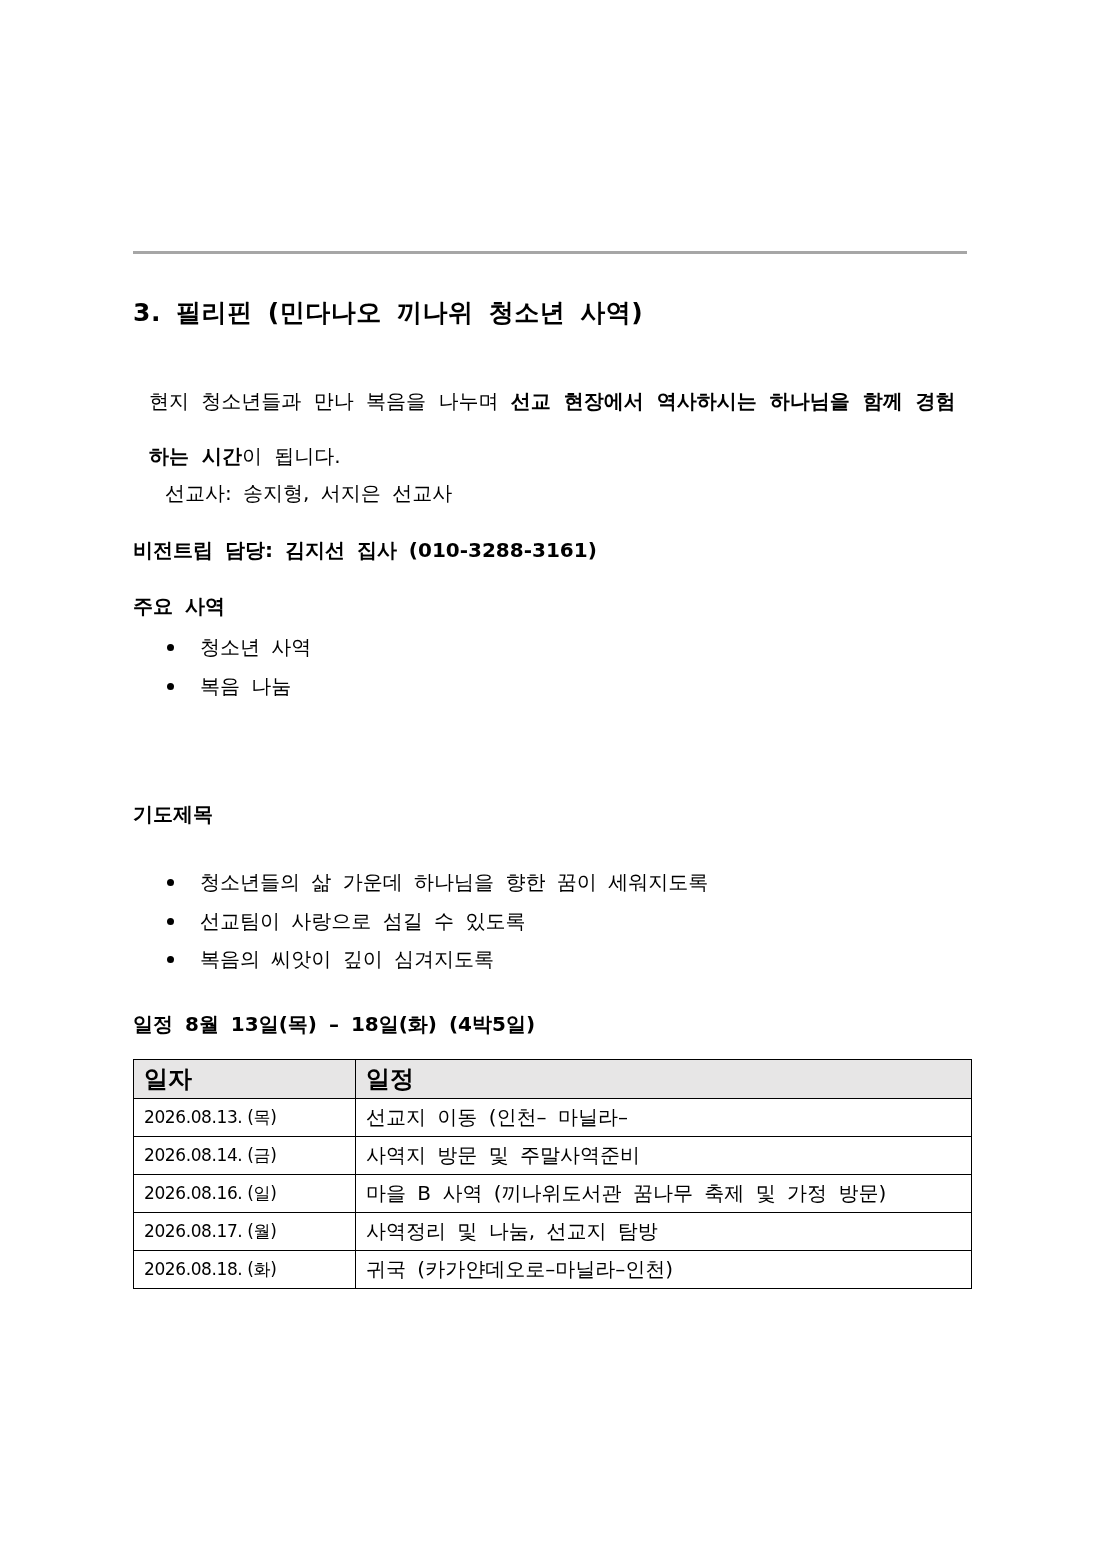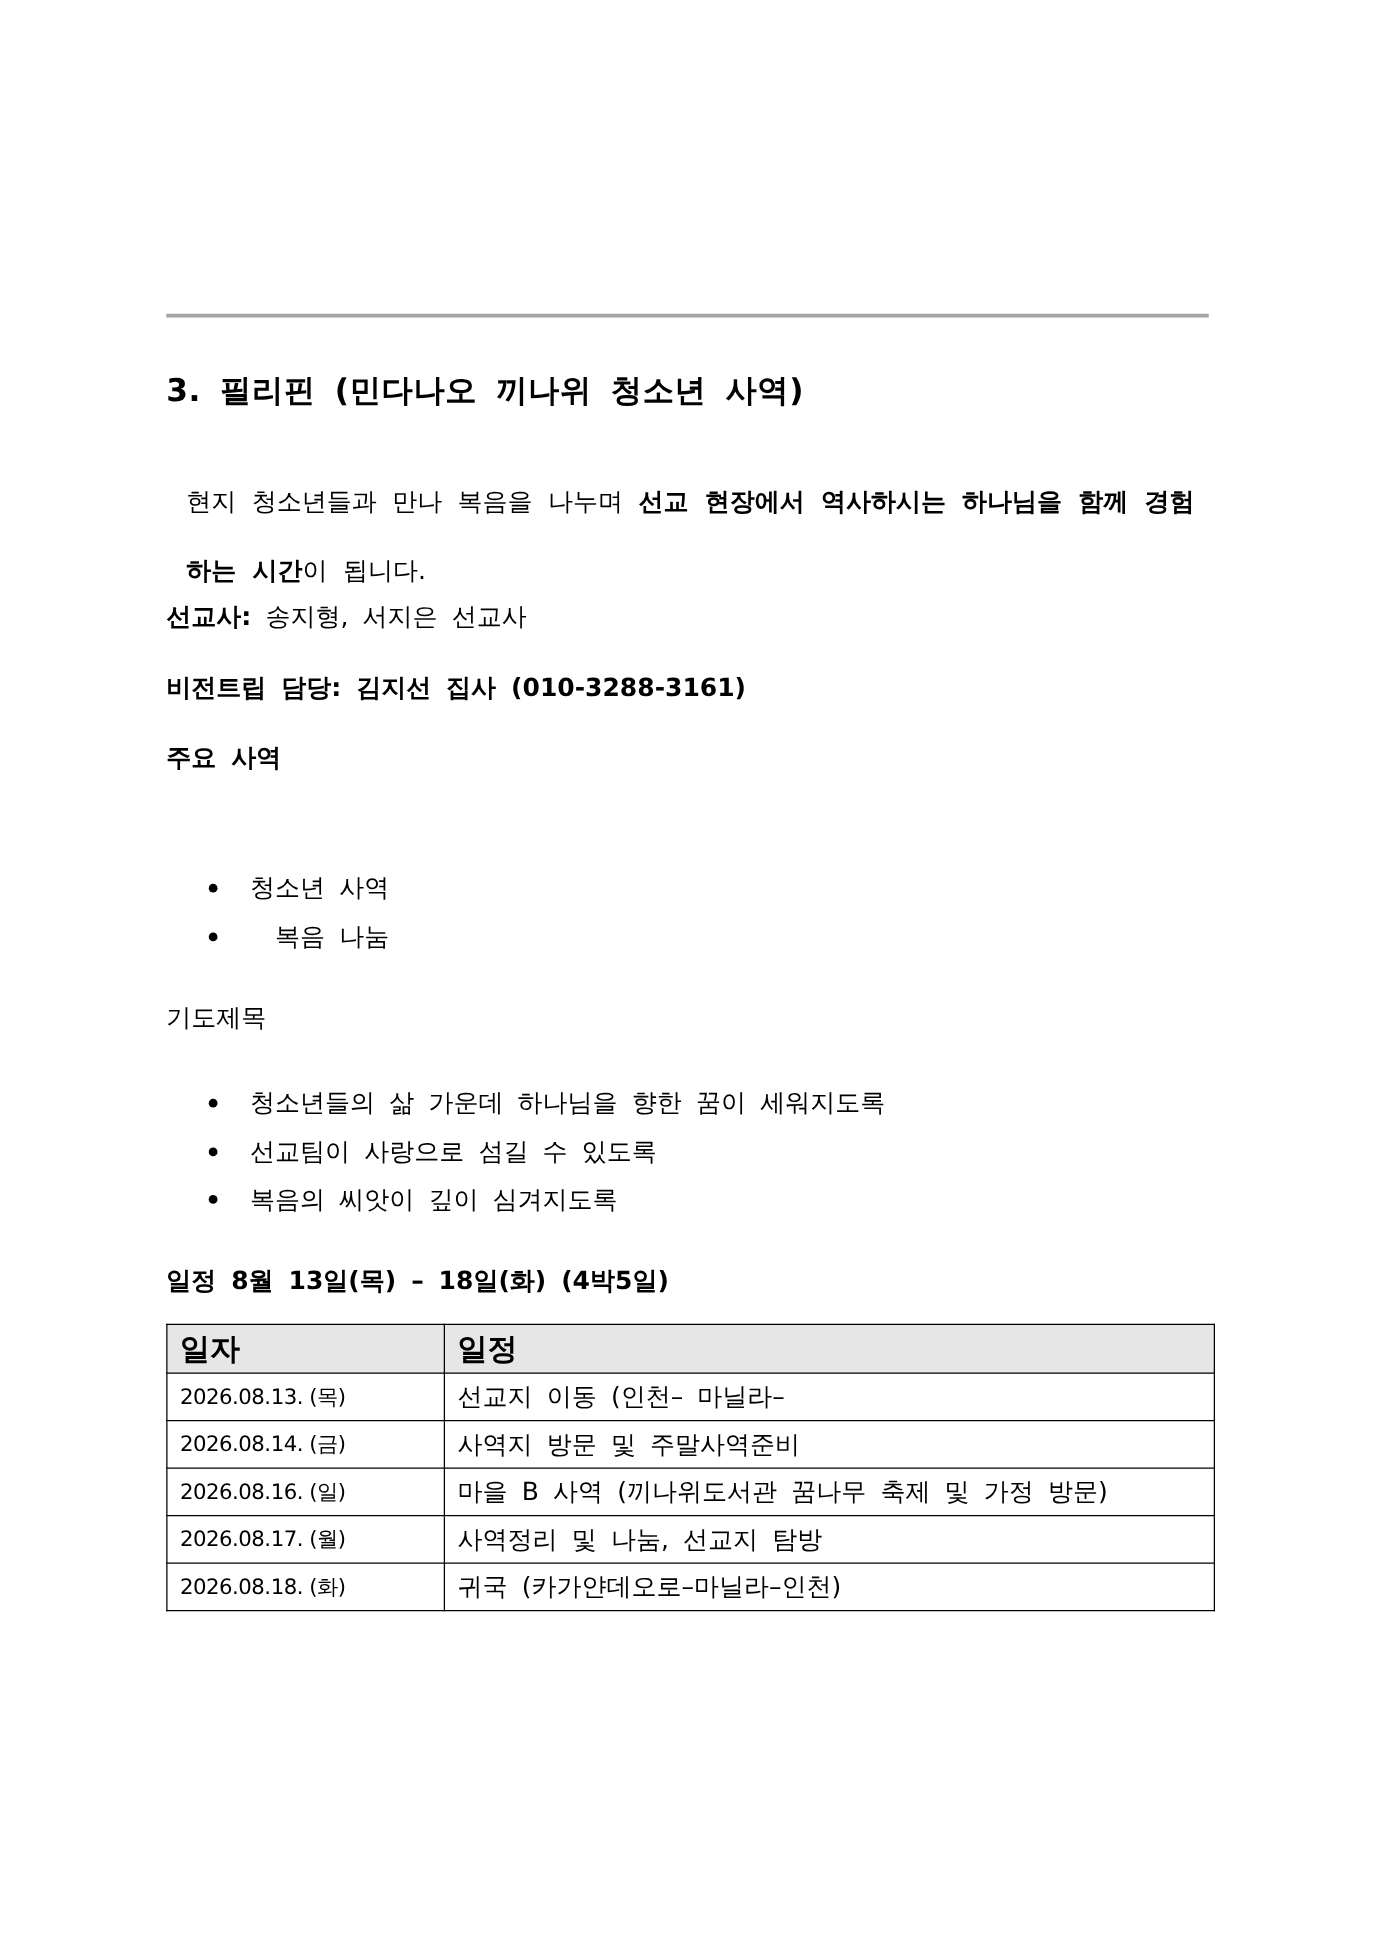--- a/index.html
+++ b/index.html
@@ -52,25 +52,25 @@
     }
     .intro b { font-weight: bold; }
     .line {
       position: absolute;
       left: 0;
       font-size: 20px;
       margin: 0;
       white-space: nowrap;
       word-spacing: 5px;
     }
-    .line b { font-weight: bold; }
+    .line b { font-weight: normal; margin-left: 32px; }
     .missionary { top: 480px; }
     .contact { top: 537px; font-weight: bold; }
     .h-ministry { top: 593px; font-weight: bold; text-align: center; }
-    .h-prayer { top: 801px; font-weight: normal; text-align: center; }
+    .h-prayer { top: 801px; font-weight: bold; text-align: center; }
     .h-schedule { top: 1011px; font-weight: bold; }
 
     ul.bullets {
       position: absolute;
       left: 34px;
       margin: 0;
       padding: 0;
       list-style: none;
     }
     ul.bullets li {
@@ -84,21 +84,21 @@
     }
     ul.bullets li .dot {
       position: absolute;
       left: 0;
       top: 16px;
       width: 7px;
       height: 7px;
       border-radius: 50%;
       background: #000;
     }
-    .ministry-list { top: 691px; text-align: right; }
+    .ministry-list { top: 628px; }
     .prayer-list { top: 863px; }
 
     table.schedule {
       position: absolute;
       left: 0;
       top: 1059px;
       width: 839px;
       border-collapse: collapse;
     }
     table.schedule th, table.schedule td {

